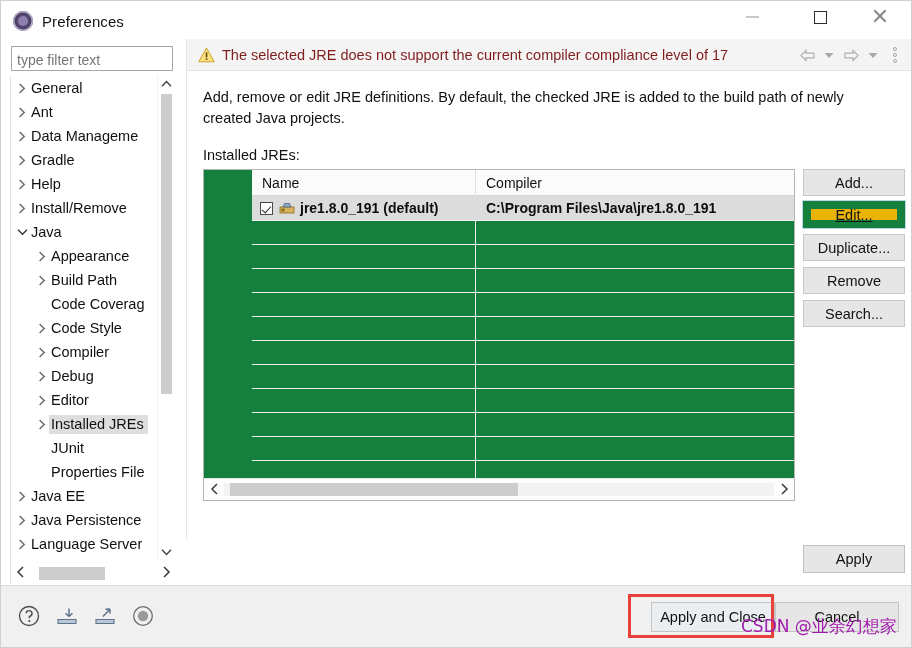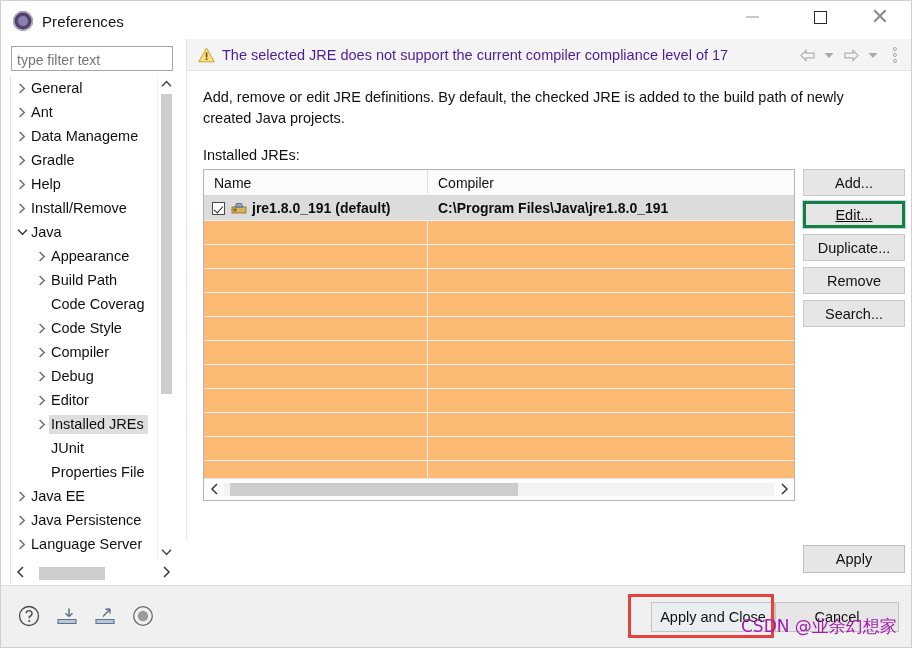--- a/index.html
+++ b/index.html
@@ -129,21 +129,21 @@
   #msgbar {
     position: absolute; left: 185px; top: 38px;
     width: 727px; height: 32px;
     background: #f4f4f4;
     border-left: 1px solid #e6e6e6;
     border-bottom: 1px solid #e3e3e3;
     display: flex; align-items: center;
   }
   #warn-icon { margin-left: 11px; width: 17px; height: 16px; flex: none; }
   #msg-text {
-    margin-left: 7px; font-size: 14.5px; color: #4c1d95;
+    margin-left: 7px; font-size: 14.5px; color: #7f1d1d;
     white-space: nowrap;
   }
   #navbtns {
     position: absolute; right: 8px; top: 0; height: 32px;
     display: flex; align-items: center; gap: 2px;
   }
   #navbtns .nb {
     width: 20px; height: 22px; display: flex;
     align-items: center; justify-content: center;
     color: #a9a9a9;
@@ -168,21 +168,21 @@
   #jre-label {
     position: absolute; left: 16px; top: 76px;
     font-size: 14.5px; color: #111;
   }
 
   
   #table {
     position: absolute; left: 16px; top: 98px;
     width: 592px; height: 332px;
     border: 1px solid #b4b4b4;
-    background: #fdba74; overflow: hidden;
+    background: #15803d; overflow: hidden; padding-left: 48px;
   }
   #thead {
     display: flex; height: 26px;
     background: #fbfbfb; border-bottom: 1px solid #d8d8d8;
     font-size: 14px;
   }
   #thead .th {
     display: flex; align-items: center; padding-left: 10px;
     color: #111; height: 26px;
   }
@@ -233,21 +233,21 @@
 
   
   .sbtn {
     position: absolute; left: 616px; width: 102px; height: 27px;
     background: #e6e6e6; border: 1px solid #c8c8c8;
     font-size: 14.5px; color: #111;
     display: flex; align-items: center; justify-content: center;
     font-family: "Liberation Sans", sans-serif;
   }
   .sbtn.focus {
-    background: #e5e5e5; border: 3px solid #15803d;
+    background: #eab308; border: 8px solid #15803d;
     box-shadow: 0 0 0 1px #bcd6ea;
     text-decoration: underline;
   }
 
   #conflict {
     position: absolute; left: 16px; top: 450px;
     font-size: 14.5px; color: #111;
   }
   #conflict a { color: #3a6ea5; text-decoration: underline; }
 

